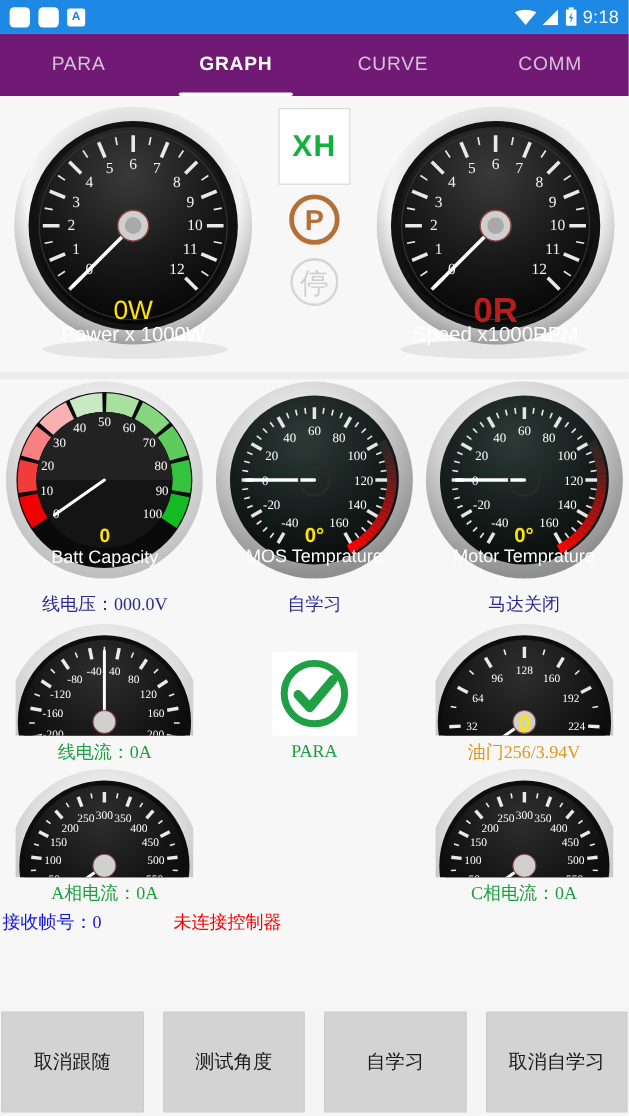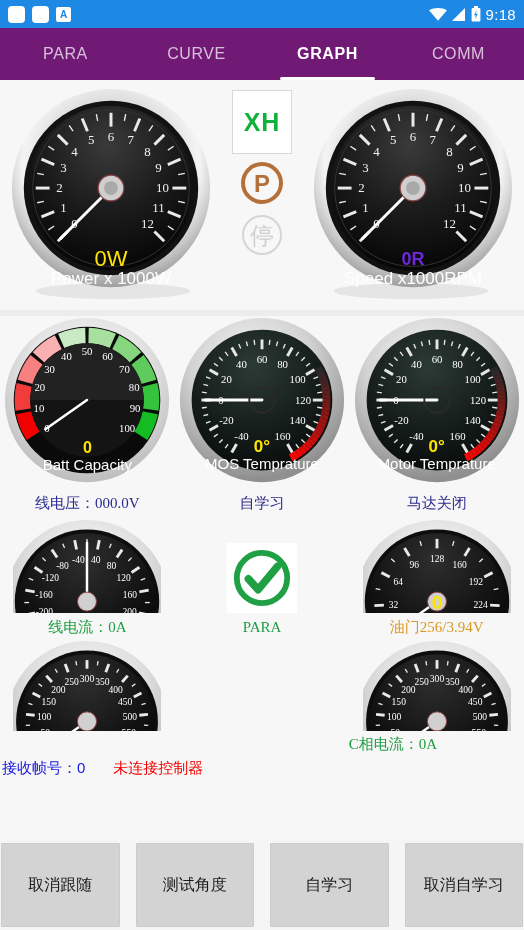--- a/index.html
+++ b/index.html
@@ -70,23 +70,23 @@
   .lblrow > div { flex: 1; text-align: center; font-size: 15px; white-space: nowrap; }
 
   .r2 { display: flex; align-items: flex-start; }
   .r2 > .gbox { flex: 1; }
 
   .r3 { display: flex; align-items: flex-end; }
   .r3 > div { flex: 1; display: flex; align-items: flex-end; justify-content: center; }
 
   .mtpa-box { width: 70px; height: 70px; background:#fff; display:flex; align-items:center; justify-content:center; }
 
-  .statusline { display: flex; align-items: center; padding: 2px 2px 0 2px; gap: 28px; }
+  .statusline { display: flex; align-items: center; padding: 2px 2px 0 2px; gap: 28px; font-family: Liberation Serif, serif; }
   .statusline .s1 { font-size: 15px; }
-  .statusline .s2 { font-size: 15px; }
+  .statusline .s2 { font-size: 15px; margin-left: 32px; }
 
   
   .btnbar {
     flex: 0 0 90px; height: 90px; display: flex; align-items: center;
     background: #f5f5f5; padding: 2px 1px; gap: 16px;
   }
   .btn {
     flex: 1; height: 84px; background: #d3d3d3; border: 1px solid #cbcbcb;
     display: flex; align-items: center; justify-content: center;
     font-size: 16px; color: #1a1a1a; cursor: pointer; border-radius: 1px;
@@ -122,22 +122,22 @@
           <rect x="0.6" y="2" width="8.8" height="13.4" rx="1" fill="#fff"></rect>
           <path d="M5.6 4.3 L3 9.2 L4.7 9.2 L4.2 13.3 L6.8 8.1 L5.1 8.1 Z" fill="#2196f3"></path>
         </svg>
       </span>
       <span class="sb-time">9:18</span>
     </div>
   </div>
 
   <div class="tabbar">
     <div class="tab">PARA</div>
+    <div class="tab active">GRAPH</div>
     <div class="tab">CURVE</div>
-    <div class="tab active">GRAPH</div>
     <div class="tab">COMM</div>
   </div>
 
   <div class="content">
 
     <div class="row" style="height:230px;">
 
       <div class="gbox" style="width:222px;padding-top:6px;">
         <svg viewBox="0 0 220 220" width="218" height="218">
           <defs>
@@ -275,21 +275,21 @@
               <text x="158.0" y="87.1">9</text>
               <text x="162.0" y="107.0">10</text>
               <text x="158.0" y="126.9">11</text>
               <text x="146.8" y="143.8">12</text>
             </g>
           <line id="p-needle2" x1="110" y1="103" x2="59.1" y2="153.9" stroke="#ffffff" stroke-width="3" stroke-linecap="round"></line>
           <circle cx="110" cy="103" r="13" fill="#cfcfcf" stroke="#8a4040" stroke-width="1.2"></circle>
           <circle cx="110" cy="103" r="7" fill="#a9a9a9"></circle>
         </svg>
         <div style="margin-top:-56px;text-align:center;position:relative;">
-          <div style="font-size:18px;font-weight:bold;color:#6d28d9;line-height:22px;">0R</div>
+          <div style="font-size:29px;font-weight:bold;color:#b91c1c;line-height:22px;">0R</div>
           <div class="gcap" style="color:#ffffff;font-size:17px;margin-top:-1px;">Speed x1000RPM</div>
         </div>
       </div>
     </div>
 
     <div class="divider"></div>
 
     <div class="r2" style="height:172px;">
 
       <div class="gbox">
@@ -772,20 +772,21 @@
               <text x="118.6" y="101.0">550</text>
               <text x="111.9" y="115.8">600</text>
             </g>
           <line id="pc-needle" x1="75" y1="86" x2="25.9" y2="120.4" stroke="#ffffff" stroke-width="2.6" stroke-linecap="round"></line>
           <circle cx="75" cy="86" r="10" fill="#d0d0d0" stroke="#8a4040" stroke-width="1"></circle>
         </svg>
       </div>
     </div>
 
     <div class="lblrow" style="height:26px;">
+      <div style="color:#1e9e42;">A相电流：0A</div>
       <div></div>
       <div style="color:#1e9e42;">C相电流：0A</div>
     </div>
 
     <div class="statusline">
       <span class="s1" style="color:#1515e0;">接收帧号：0</span>
       <span class="s2" style="color:#f40000;">未连接控制器</span>
     </div>
 
   </div>

